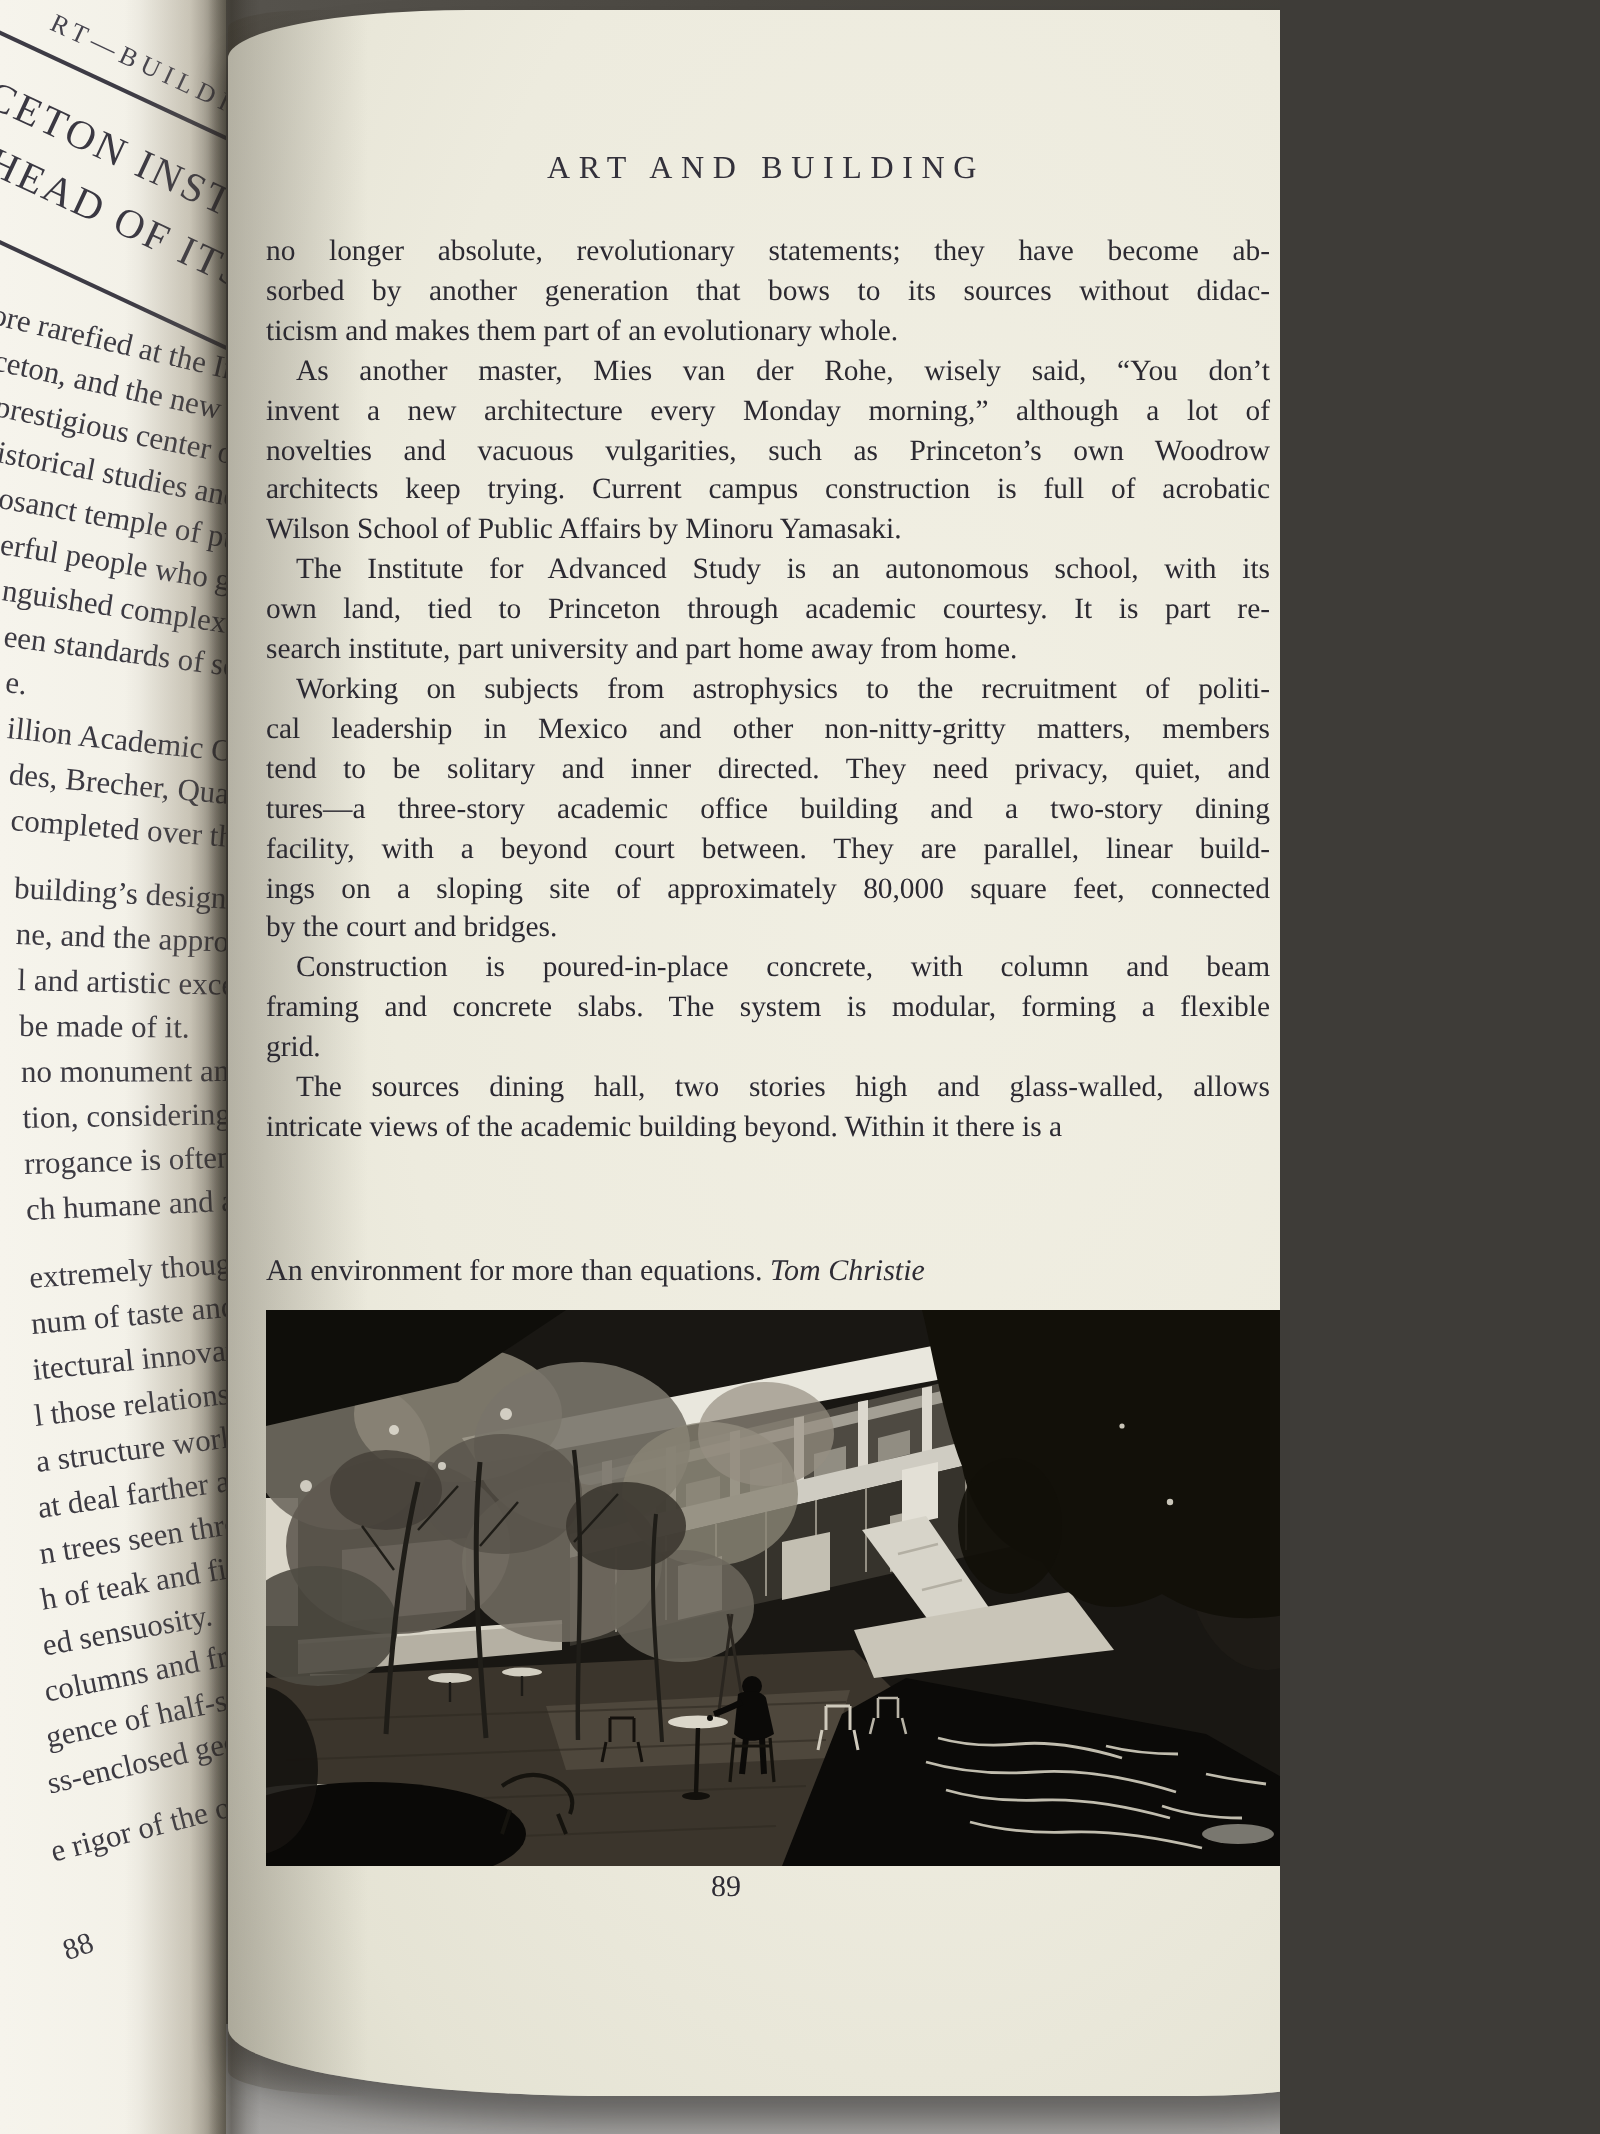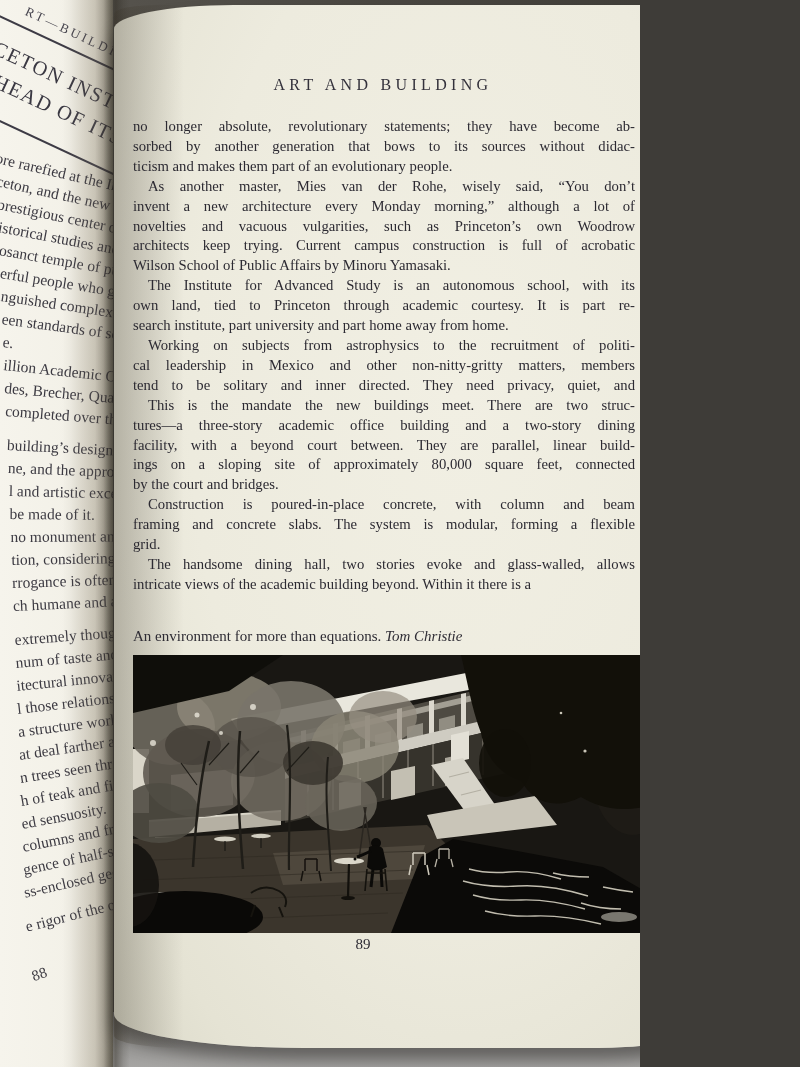--- a/index.html
+++ b/index.html
@@ -134,41 +134,40 @@
 
   <div class="right-page">
     <div class="rp-gutter"></div>
 
     <div class="rp-header">ART AND BUILDING</div>
 
     <div class="rp-body">
 
     <div class="line" style="--i: 0;">no longer absolute, revolutionary statements; they have become ab-</div>
         <div class="line" style="--i: 1;">sorbed by another generation that bows to its sources without didac-</div>
-        <div class="line last" style="--i: 2;">ticism and makes them part of an evolutionary people.</div>
+        <div class="line last" style="--i: 2;">ticism and makes them part of an evolutionary whole.</div>
         <div class="line ind" style="--i: 3;">As another master, Mies van der Rohe, wisely said, “You don’t</div>
         <div class="line" style="--i: 4;">invent a new architecture every Monday morning,” although a lot of</div>
         <div class="line" style="--i: 6;">novelties and vacuous vulgarities, such as Princeton’s own Woodrow</div>
         <div class="line" style="--i: 5;">architects keep trying. Current campus construction is full of acrobatic</div>
         <div class="line last" style="--i: 7;">Wilson School of Public Affairs by Minoru Yamasaki.</div>
         <div class="line ind" style="--i: 8;">The Institute for Advanced Study is an autonomous school, with its</div>
         <div class="line" style="--i: 9;">own land, tied to Princeton through academic courtesy. It is part re-</div>
         <div class="line last" style="--i: 10;">search institute, part university and part home away from home.</div>
         <div class="line ind" style="--i: 11;">Working on subjects from astrophysics to the recruitment of politi-</div>
         <div class="line" style="--i: 12;">cal leadership in Mexico and other non-nitty-gritty matters, members</div>
         <div class="line" style="--i: 13;">tend to be solitary and inner directed. They need privacy, quiet, and</div>
-        <div class="line ind" style="--i: 15;">This is the mandate the new buildings meet. There are two struc-</div>
         <div class="line" style="--i: 16;">tures—a three-story academic office building and a two-story dining</div>
         <div class="line" style="--i: 17;">facility, with a beyond court between. They are parallel, linear build-</div>
         <div class="line" style="--i: 18;">ings on a sloping site of approximately 80,000 square feet, connected</div>
         <div class="line last" style="--i: 19;">by the court and bridges.</div>
         <div class="line ind" style="--i: 20;">Construction is poured-in-place concrete, with column and beam</div>
         <div class="line" style="--i: 21;">framing and concrete slabs. The system is modular, forming a flexible</div>
         <div class="line last" style="--i: 22;">grid.</div>
-        <div class="line ind" style="--i: 23;">The handsome dining hall, two stories evoke and glass-walled, allows</div>
+        <div class="line ind" style="--i: 23;">The sources dining hall, two stories high and glass-walled, allows</div>
         <div class="line last" style="--i: 24;">intricate views of the academic building beyond. Within it there is a</div>
       </div>
 
     <div class="rp-caption"><span>An environment for more than equations.</span> <i>Tom Christie</i></div>
 
     <svg class="rp-photo" viewBox="0 0 512 278" xmlns="http://www.w3.org/2000/svg">
       <rect x="0" y="0" width="512" height="278" fill="#191713"></rect>
       <ellipse cx="450" cy="42" rx="62" ry="42" fill="#211e18"></ellipse>
       <ellipse cx="500" cy="122" rx="40" ry="58" fill="#1e1b16"></ellipse>
 

